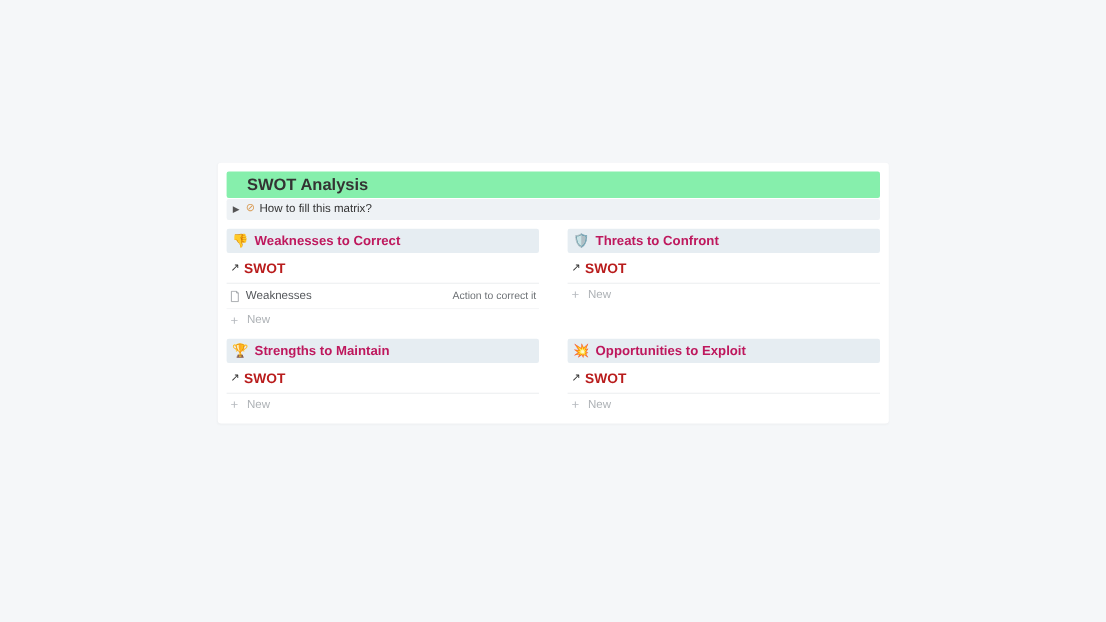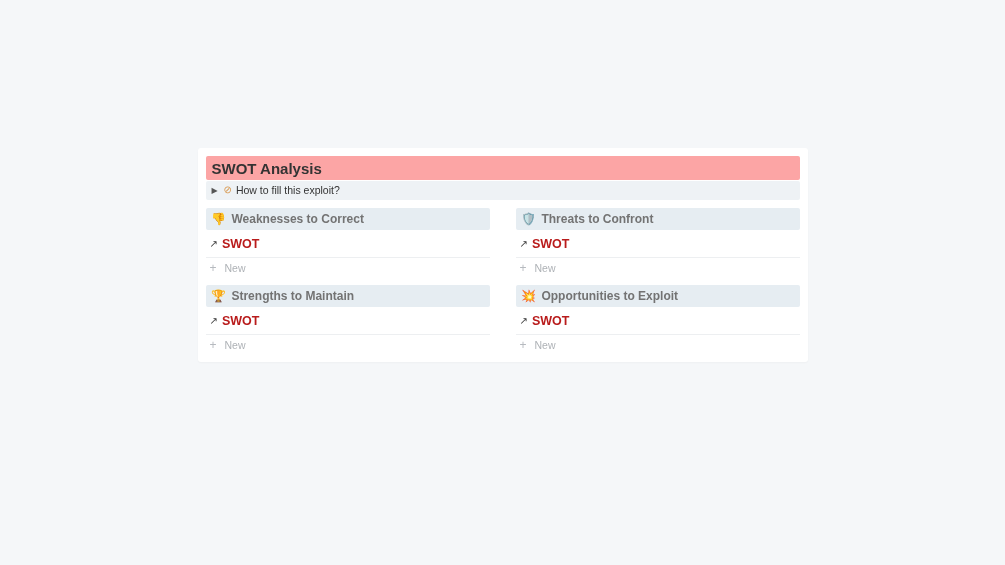--- a/index.html
+++ b/index.html
@@ -14,22 +14,22 @@
       padding-top: 148px;
     }
     .card {
       width: 610px;
       background: #ffffff;
       border-radius: 3px;
       padding: 8px;
       box-shadow: 0 1px 2px rgba(0,0,0,0.03);
     }
     .title-bar {
-      background: #fca5a5;
-      padding: 4px 6px 3px 6px;
+      background: #86efac;
+      padding: 4px 6px 3px 19px;
       border-radius: 2px;
       margin-bottom: 1px;
     }
     .title-bar h1 {
       font-size: 15px;
       font-weight: 700;
       color: #333;
     }
     .callout {
       background: #eef2f5;
@@ -70,21 +70,21 @@
       gap: 5px;
       margin-bottom: 4px;
     }
     .q-header .emoji {
       font-size: 12px;
       line-height: 1;
     }
     .q-header .q-title {
       font-size: 12px;
       font-weight: 700;
-      color: #737373;
+      color: #be185d;
     }
     .swot-link {
       display: flex;
       align-items: center;
       gap: 4px;
       padding: 3px 4px 6px 4px;
       border-bottom: 1px solid #edeff1;
     }
     .swot-link .arrow-icon {
       font-size: 10px;
@@ -143,34 +143,46 @@
 
 <div class="card">
 
   <div class="title-bar">
     <h1>SWOT Analysis</h1>
   </div>
 
   <div class="callout">
     <span class="tri">▶</span>
     <span class="callout-icon" style="color:#d89a52;">⊘</span>
-    <span>How to fill this exploit?</span>
+    <span>How to fill this matrix?</span>
   </div>
 
   <div class="grid">
 
     <div class="quadrant">
       <div class="q-header">
         <span class="emoji">👎</span>
         <span class="q-title">Weaknesses to Correct</span>
       </div>
       <div class="swot-link">
         <span class="arrow-icon">↗</span>
         <span class="swot-text">SWOT</span>
       </div>
+      <div class="row">
+        <div class="left">
+          <span class="page-icon">
+            <svg viewBox="0 0 14 14">
+                <path d="M3 1h6l2 2v10H3z" fill="none" stroke="#9a9ea2" stroke-width="1"></path>
+                <path d="M9 1v2h2" fill="none" stroke="#9a9ea2" stroke-width="1"></path>
+              </svg>
+          </span>
+          <span>Weaknesses</span>
+        </div>
+        <span class="action">Action to correct it</span>
+      </div>
       <div class="new-row">
         <span class="plus">+</span>
         <span>New</span>
       </div>
     </div>
 
     <div class="quadrant">
       <div class="q-header">
         <span class="emoji">🛡️</span>
         <span class="q-title">Threats to Confront</span>

